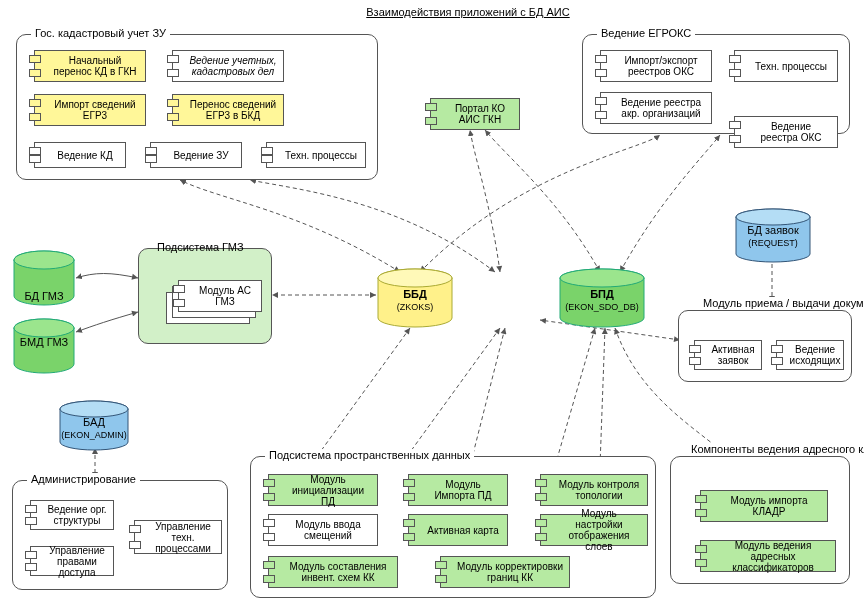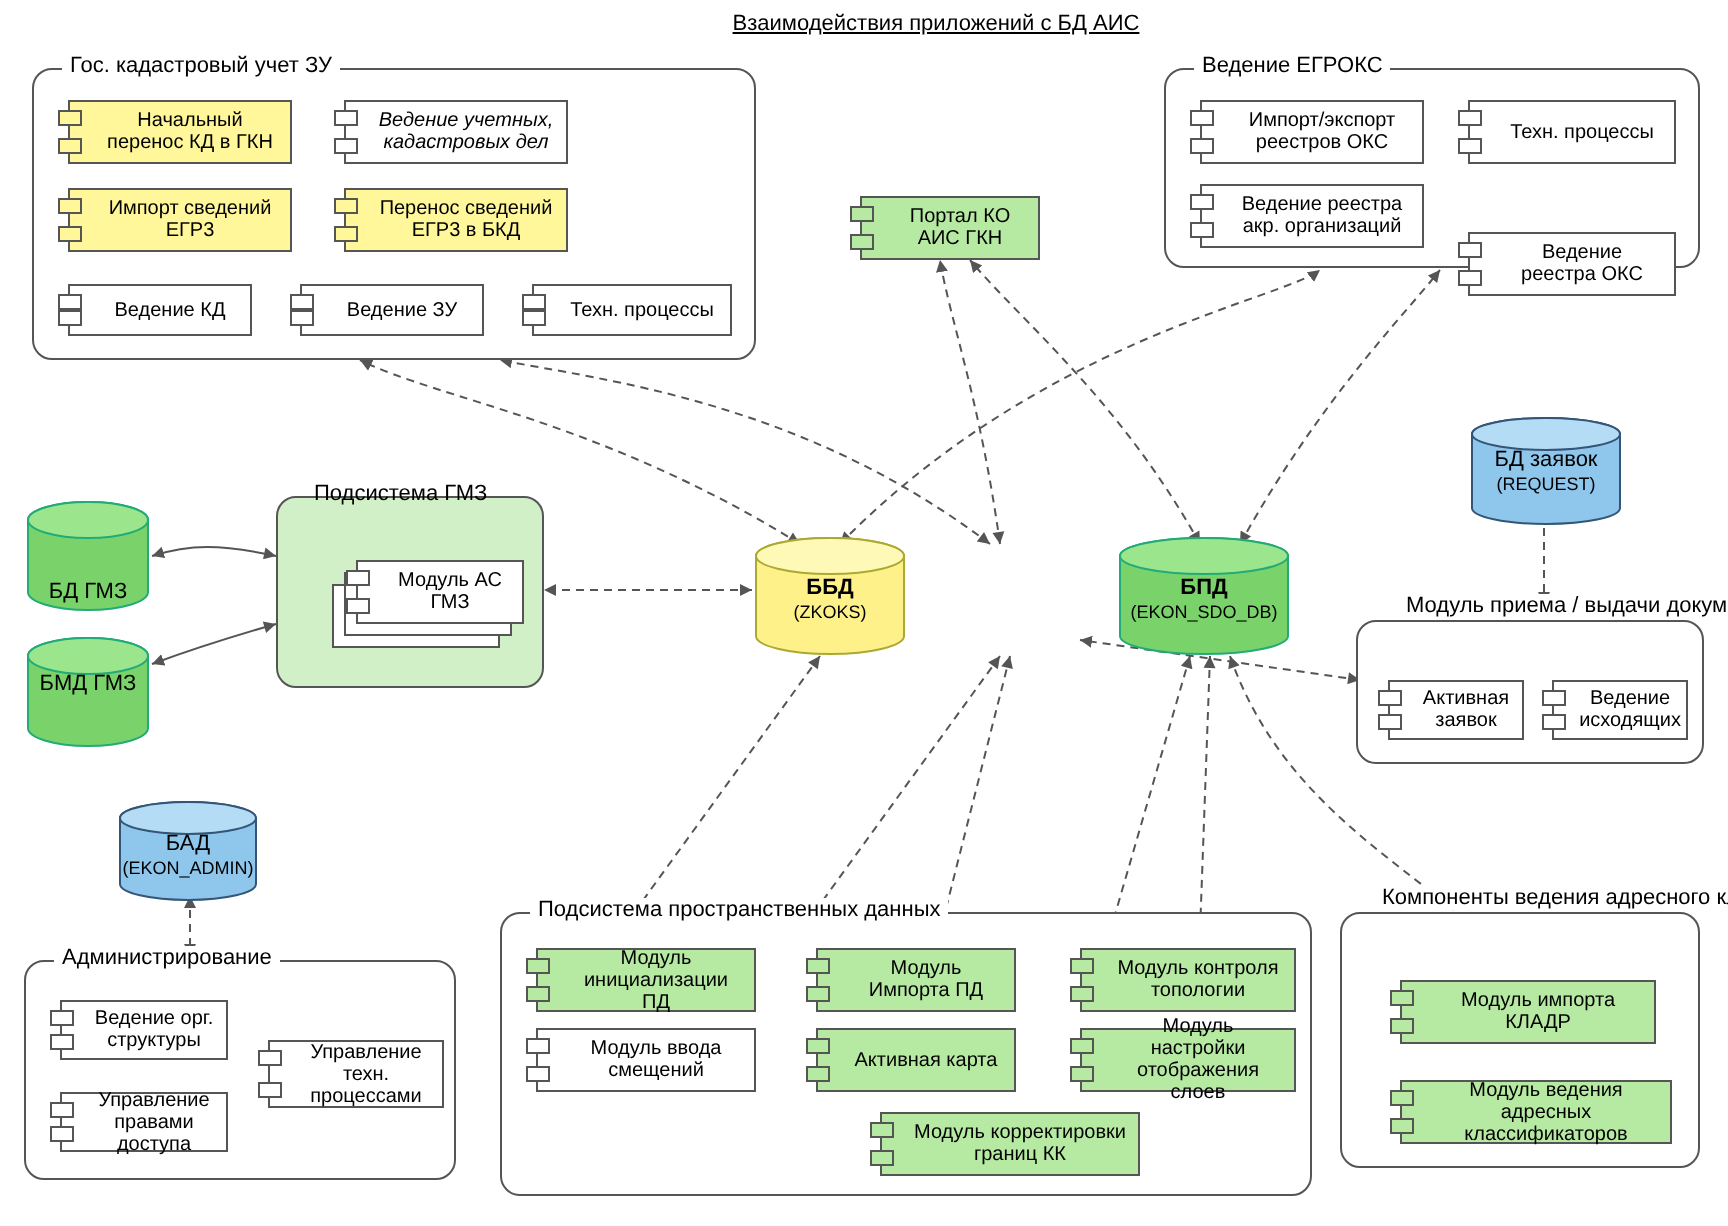--- a/index.html
+++ b/index.html
@@ -221,20 +221,21 @@
 
   <div class="group" style="left:250px; top:456px; width:406px; height:142px;">
     <div class="group-label">Подсистема пространственных данных</div>
   </div>
   <div class="comp green" style="left:268px; top:474px; width:110px; height:32px;">Модуль инициализации ПД</div>
   <div class="comp green" style="left:408px; top:474px; width:100px; height:32px;">Модуль Импорта ПД</div>
   <div class="comp green" style="left:540px; top:474px; width:108px; height:32px;">Модуль контроля топологии</div>
   <div class="comp" style="left:268px; top:514px; width:110px; height:32px;">Модуль ввода смещений</div>
   <div class="comp green" style="left:408px; top:514px; width:100px; height:32px;">Активная карта</div>
   <div class="comp green" style="left:540px; top:514px; width:108px; height:32px;">Модуль настройки отображения слоев</div>
+  <div class="comp green" style="left:268px; top:556px; width:130px; height:32px;">Модуль составления инвент. схем КК</div>
   <div class="comp green" style="left:440px; top:556px; width:130px; height:32px;">Модуль корректировки границ КК</div>
 
   <div class="group" style="left:670px; top:456px; width:180px; height:128px;">
     <div class="group-label center2" style="left:16px;">Компоненты ведения адресного классификатора</div>
   </div>
   <div class="comp green" style="left:700px; top:490px; width:128px; height:32px;">Модуль импорта КЛАДР</div>
   <div class="comp green" style="left:700px; top:540px; width:136px; height:32px;">Модуль ведения адресных классификаторов</div>
 
   <div class="cyl" style="left:12px; top:250px; width:64px; height:56px;">
     <svg width="64" height="56">

